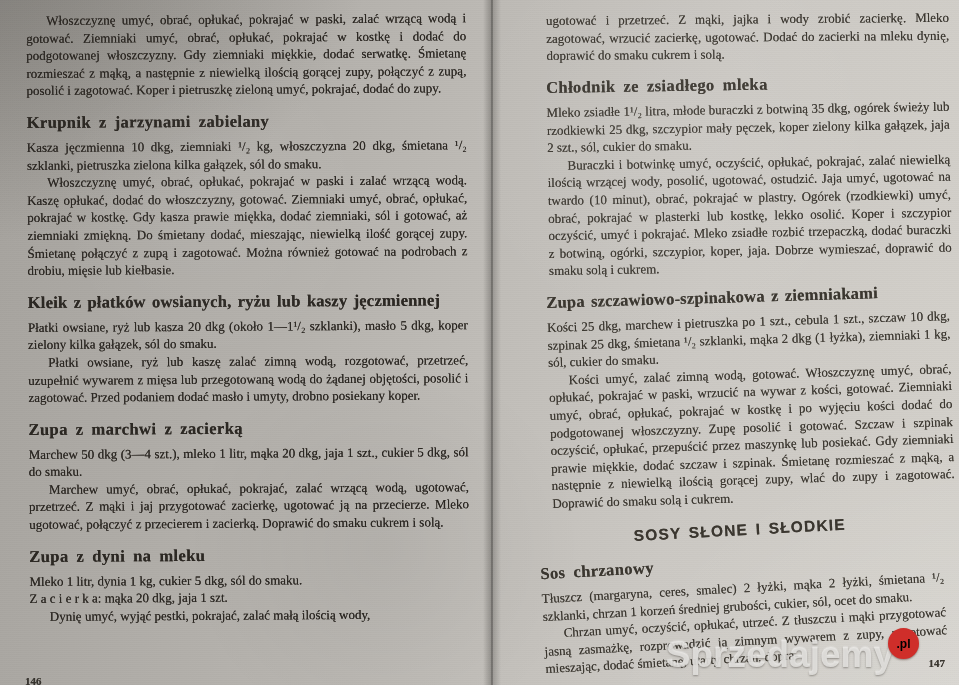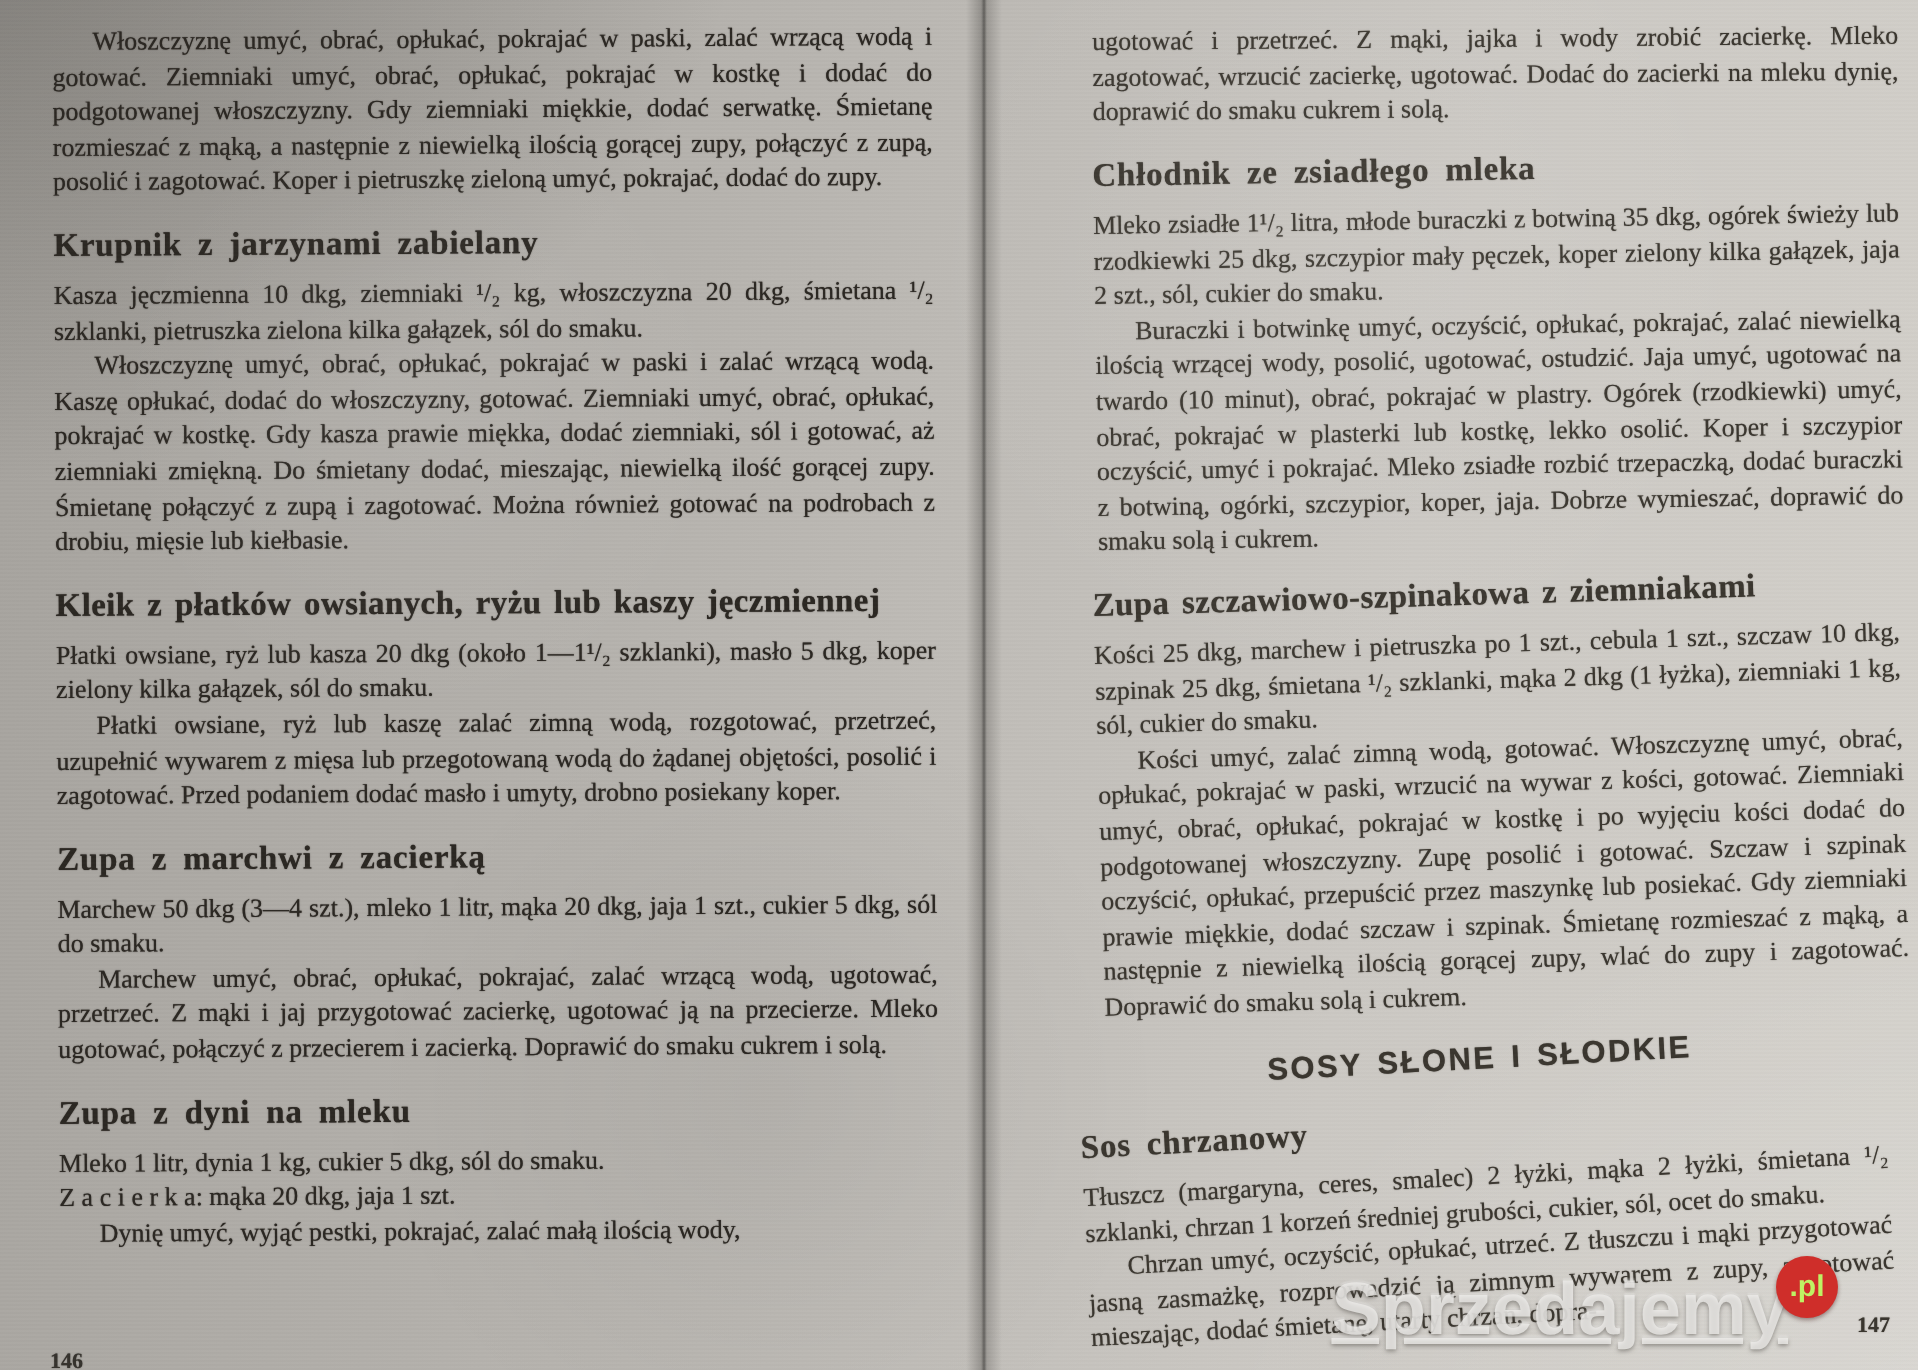--- a/index.html
+++ b/index.html
@@ -66,30 +66,29 @@
   .watermark{
     position:absolute;right:40px;bottom:12px;z-index:2;
     display:flex;align-items:flex-start;pointer-events:none;
   }
   .wm-text{
     font-family:"Liberation Sans","DejaVu Sans",sans-serif;
     font-size:37px;font-weight:bold;letter-spacing:0;
     color:rgba(238,237,234,.78);
     text-shadow:0 1px 2px rgba(90,86,80,.55), 0 -1px 1px rgba(255,255,255,.35);
     line-height:1;
-    text-decoration:underline;
   }
   .wm-badge{
     width:31px;height:31px;border-radius:50%;
     background:#cf2e2a;
     box-shadow:0 1px 2px rgba(60,20,18,.45);
     display:flex;align-items:center;justify-content:center;
     margin:-8px 0 0 -6px;
     font-family:"Liberation Sans","DejaVu Sans",sans-serif;
-    font-size:15px;font-weight:bold;color:#bef264;
+    font-size:12px;font-weight:bold;color:#000000;
   }
 </style>
 </head>
 <body>
 
 <div class="photo">
 
   <div class="page page-left">
     <div class="body-rot">
       <p class="ink para">Włoszczyznę umyć, obrać, opłukać, pokrajać w paski, zalać wrzącą wodą i gotować. Ziemniaki umyć, obrać, opłukać, pokrajać w kostkę i dodać do podgotowanej włoszczyzny. Gdy ziemniaki miękkie, dodać serwatkę. Śmietanę rozmieszać z mąką, a następnie z niewielką ilością gorącej zupy, połączyć z zupą, posolić i zagotować. Koper i pietruszkę zieloną umyć, pokrajać, dodać do zupy.</p>

